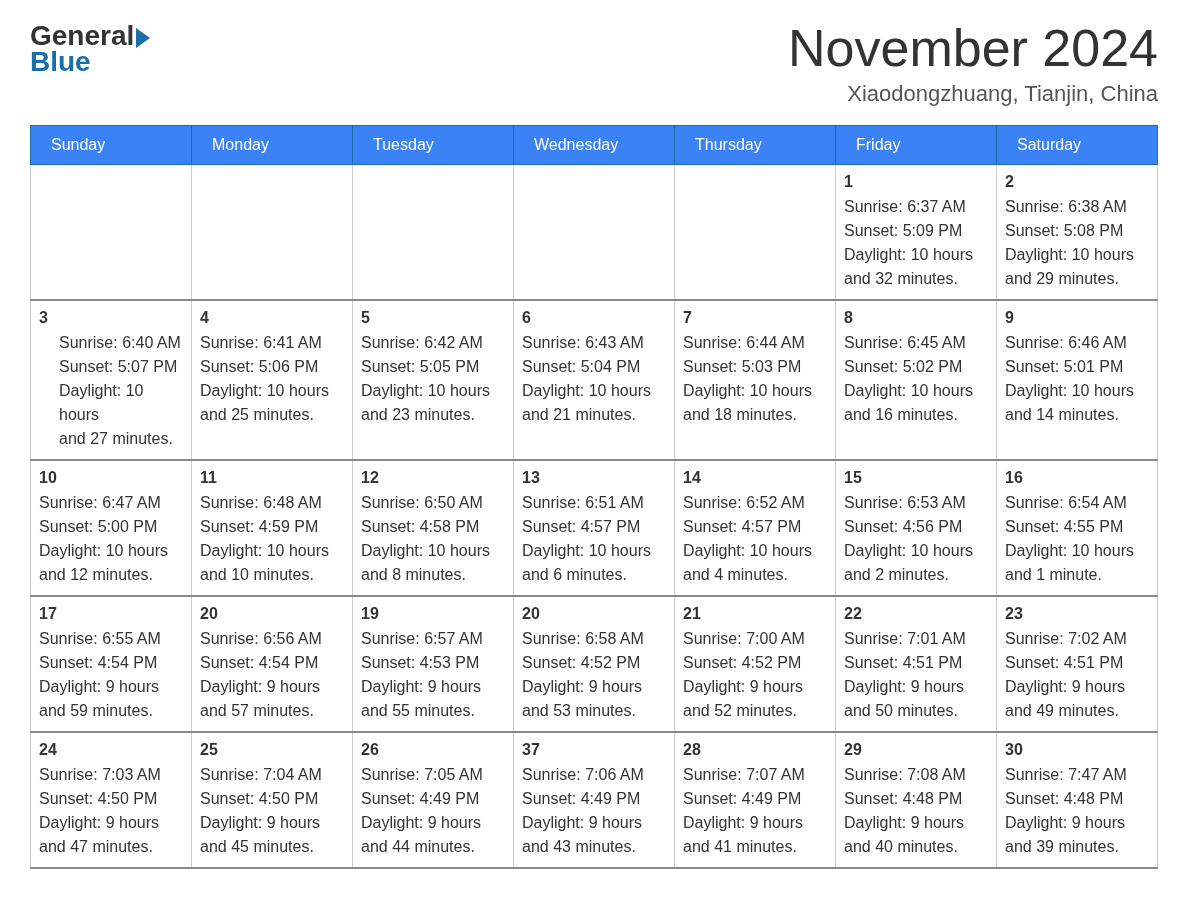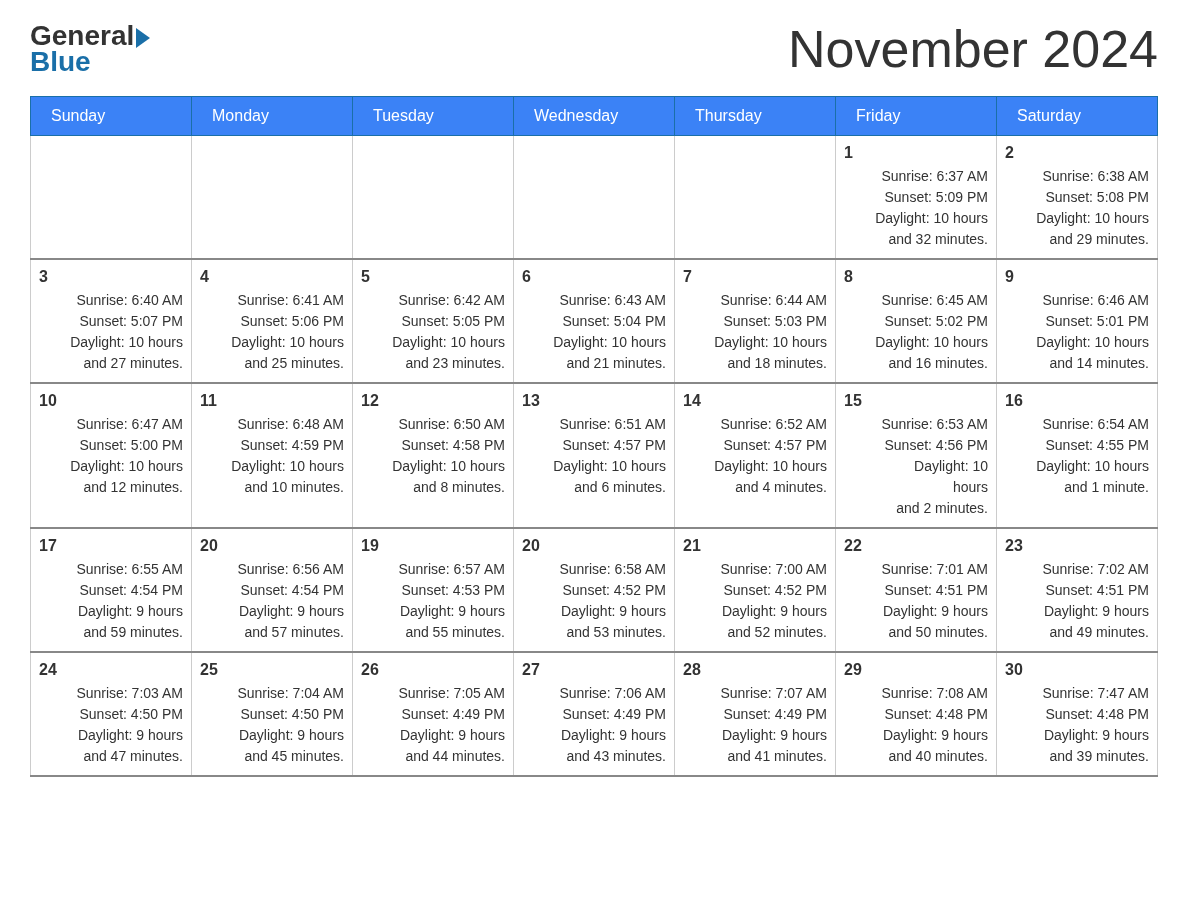--- a/index.html
+++ b/index.html
@@ -6,21 +6,21 @@
     body {
       font-family: Arial, Helvetica, sans-serif;
       background: #fff;
       padding: 20px 30px;
       width: 1188px;
       min-height: 918px;
     }
     .header-area {
       display: flex;
       justify-content: space-between;
-      align-items: flex-end;
+      align-items: flex-start;
       margin-bottom: 18px;
     }
     .logo-text-general {
       font-size: 28px;
       font-weight: bold;
       color: #333;
     }
     .logo-arrow {
       width: 0;
       height: 0;
@@ -79,24 +79,23 @@
       color: #333;
       background: #fff;
     }
     .day-number {
       font-size: 16px;
       font-weight: bold;
       color: #333;
       margin-bottom: 4px;
     }
     .day-info {
-      font-size: 14px;
+      font-size: 16px;
       color: #333;
       line-height: 1.5;
-      text-align: right;
     }
     .empty-cell {
       background: #f9f9f9;
     }
     .logo-wrapper {
       display: flex;
       flex-direction: column;
       align-items: flex-start;
     }
     .logo-top-row {
@@ -110,20 +109,21 @@
 <div class="header-area">
   <div class="logo-wrapper">
     <div class="logo-top-row">
       <span class="logo-text-general">General</span>
       <div class="logo-arrow"></div>
     </div>
     <span class="logo-blue">Blue</span>
   </div>
   <div class="title-area">
     <div class="month-title">November 2024</div>
+    <div class="location-title">Xiaodongzhuang, Tianjin, China</div>
   </div>
 </div>
 
 <table class="calendar-table">
   <thead>
     <tr>
     <th>Sunday</th>
         <th>Monday</th>
         <th>Tuesday</th>
         <th>Wednesday</th>
@@ -236,21 +236,21 @@
         </td>
         <td>
           <div class="day-number">14</div>
           <div class="day-info" style="white-space: pre-line;">Sunrise: 6:52 AM
 Sunset: 4:57 PM
 Daylight: 10 hours
 and 4 minutes.</div>
         </td>
         <td>
           <div class="day-number">15</div>
-          <div class="day-info" style="white-space: pre-line; margin-left: 32px;">Sunrise: 6:53 AM
+          <div class="day-info" style="white-space: pre-line;">Sunrise: 6:53 AM
 Sunset: 4:56 PM
 Daylight: 10 hours
 and 2 minutes.</div>
         </td>
         <td>
           <div class="day-number">16</div>
           <div class="day-info" style="white-space: pre-line;">Sunrise: 6:54 AM
 Sunset: 4:55 PM
 Daylight: 10 hours
 and 1 minute.</div>
@@ -323,21 +323,21 @@
 and 45 minutes.</div>
         </td>
         <td>
           <div class="day-number">26</div>
           <div class="day-info" style="white-space: pre-line;">Sunrise: 7:05 AM
 Sunset: 4:49 PM
 Daylight: 9 hours
 and 44 minutes.</div>
         </td>
         <td>
-          <div class="day-number">27</div>
+          <div class="day-number">37</div>
           <div class="day-info" style="white-space: pre-line;">Sunrise: 7:06 AM
 Sunset: 4:49 PM
 Daylight: 9 hours
 and 43 minutes.</div>
         </td>
         <td>
           <div class="day-number">28</div>
           <div class="day-info" style="white-space: pre-line;">Sunrise: 7:07 AM
 Sunset: 4:49 PM
 Daylight: 9 hours

